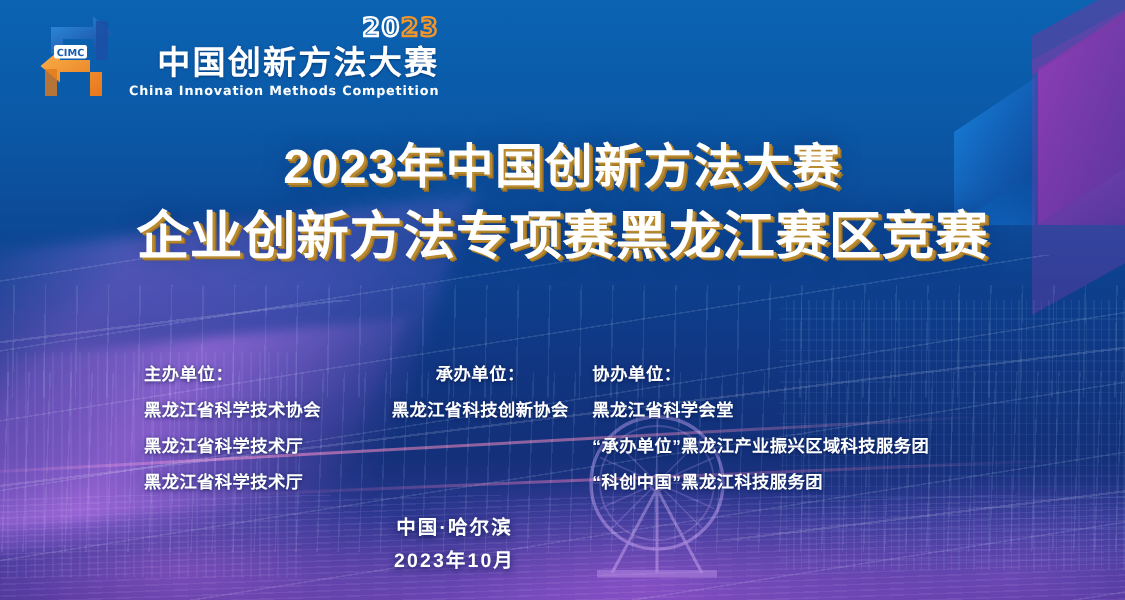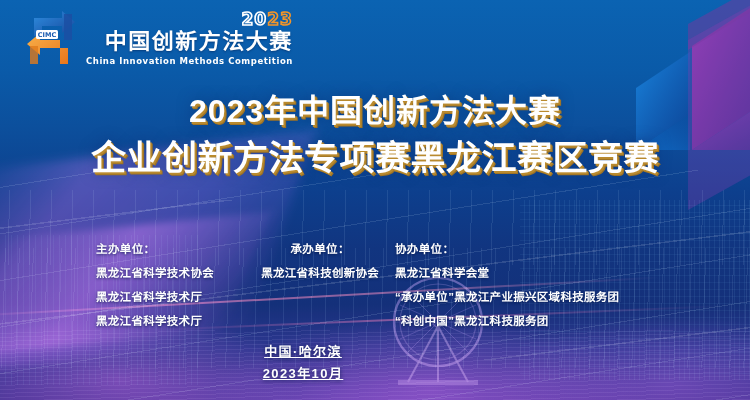--- a/index.html
+++ b/index.html
@@ -221,21 +221,21 @@
   }
   .org-item {
     font-size:11.5px; font-weight:bold; letter-spacing:.3px;
     margin-bottom:8px; white-space:nowrap;
     text-shadow:0 1px 3px rgba(0,20,70,.75);
   }
 
   
   #footer {
     position:absolute; left:0; bottom:16px; width:606px;
-    text-align:center; z-index:20; color:#ffffff;text-decoration:underline;
+    text-align:center; z-index:20; color:#ffffff;
   }
   .foot-line {
     font-size:13px; font-weight:bold; letter-spacing:1.4px;
     line-height:1.65;
     text-shadow:0 1px 4px rgba(0,20,70,.8);
   }
 </style>
 </head>
 <body>
 

